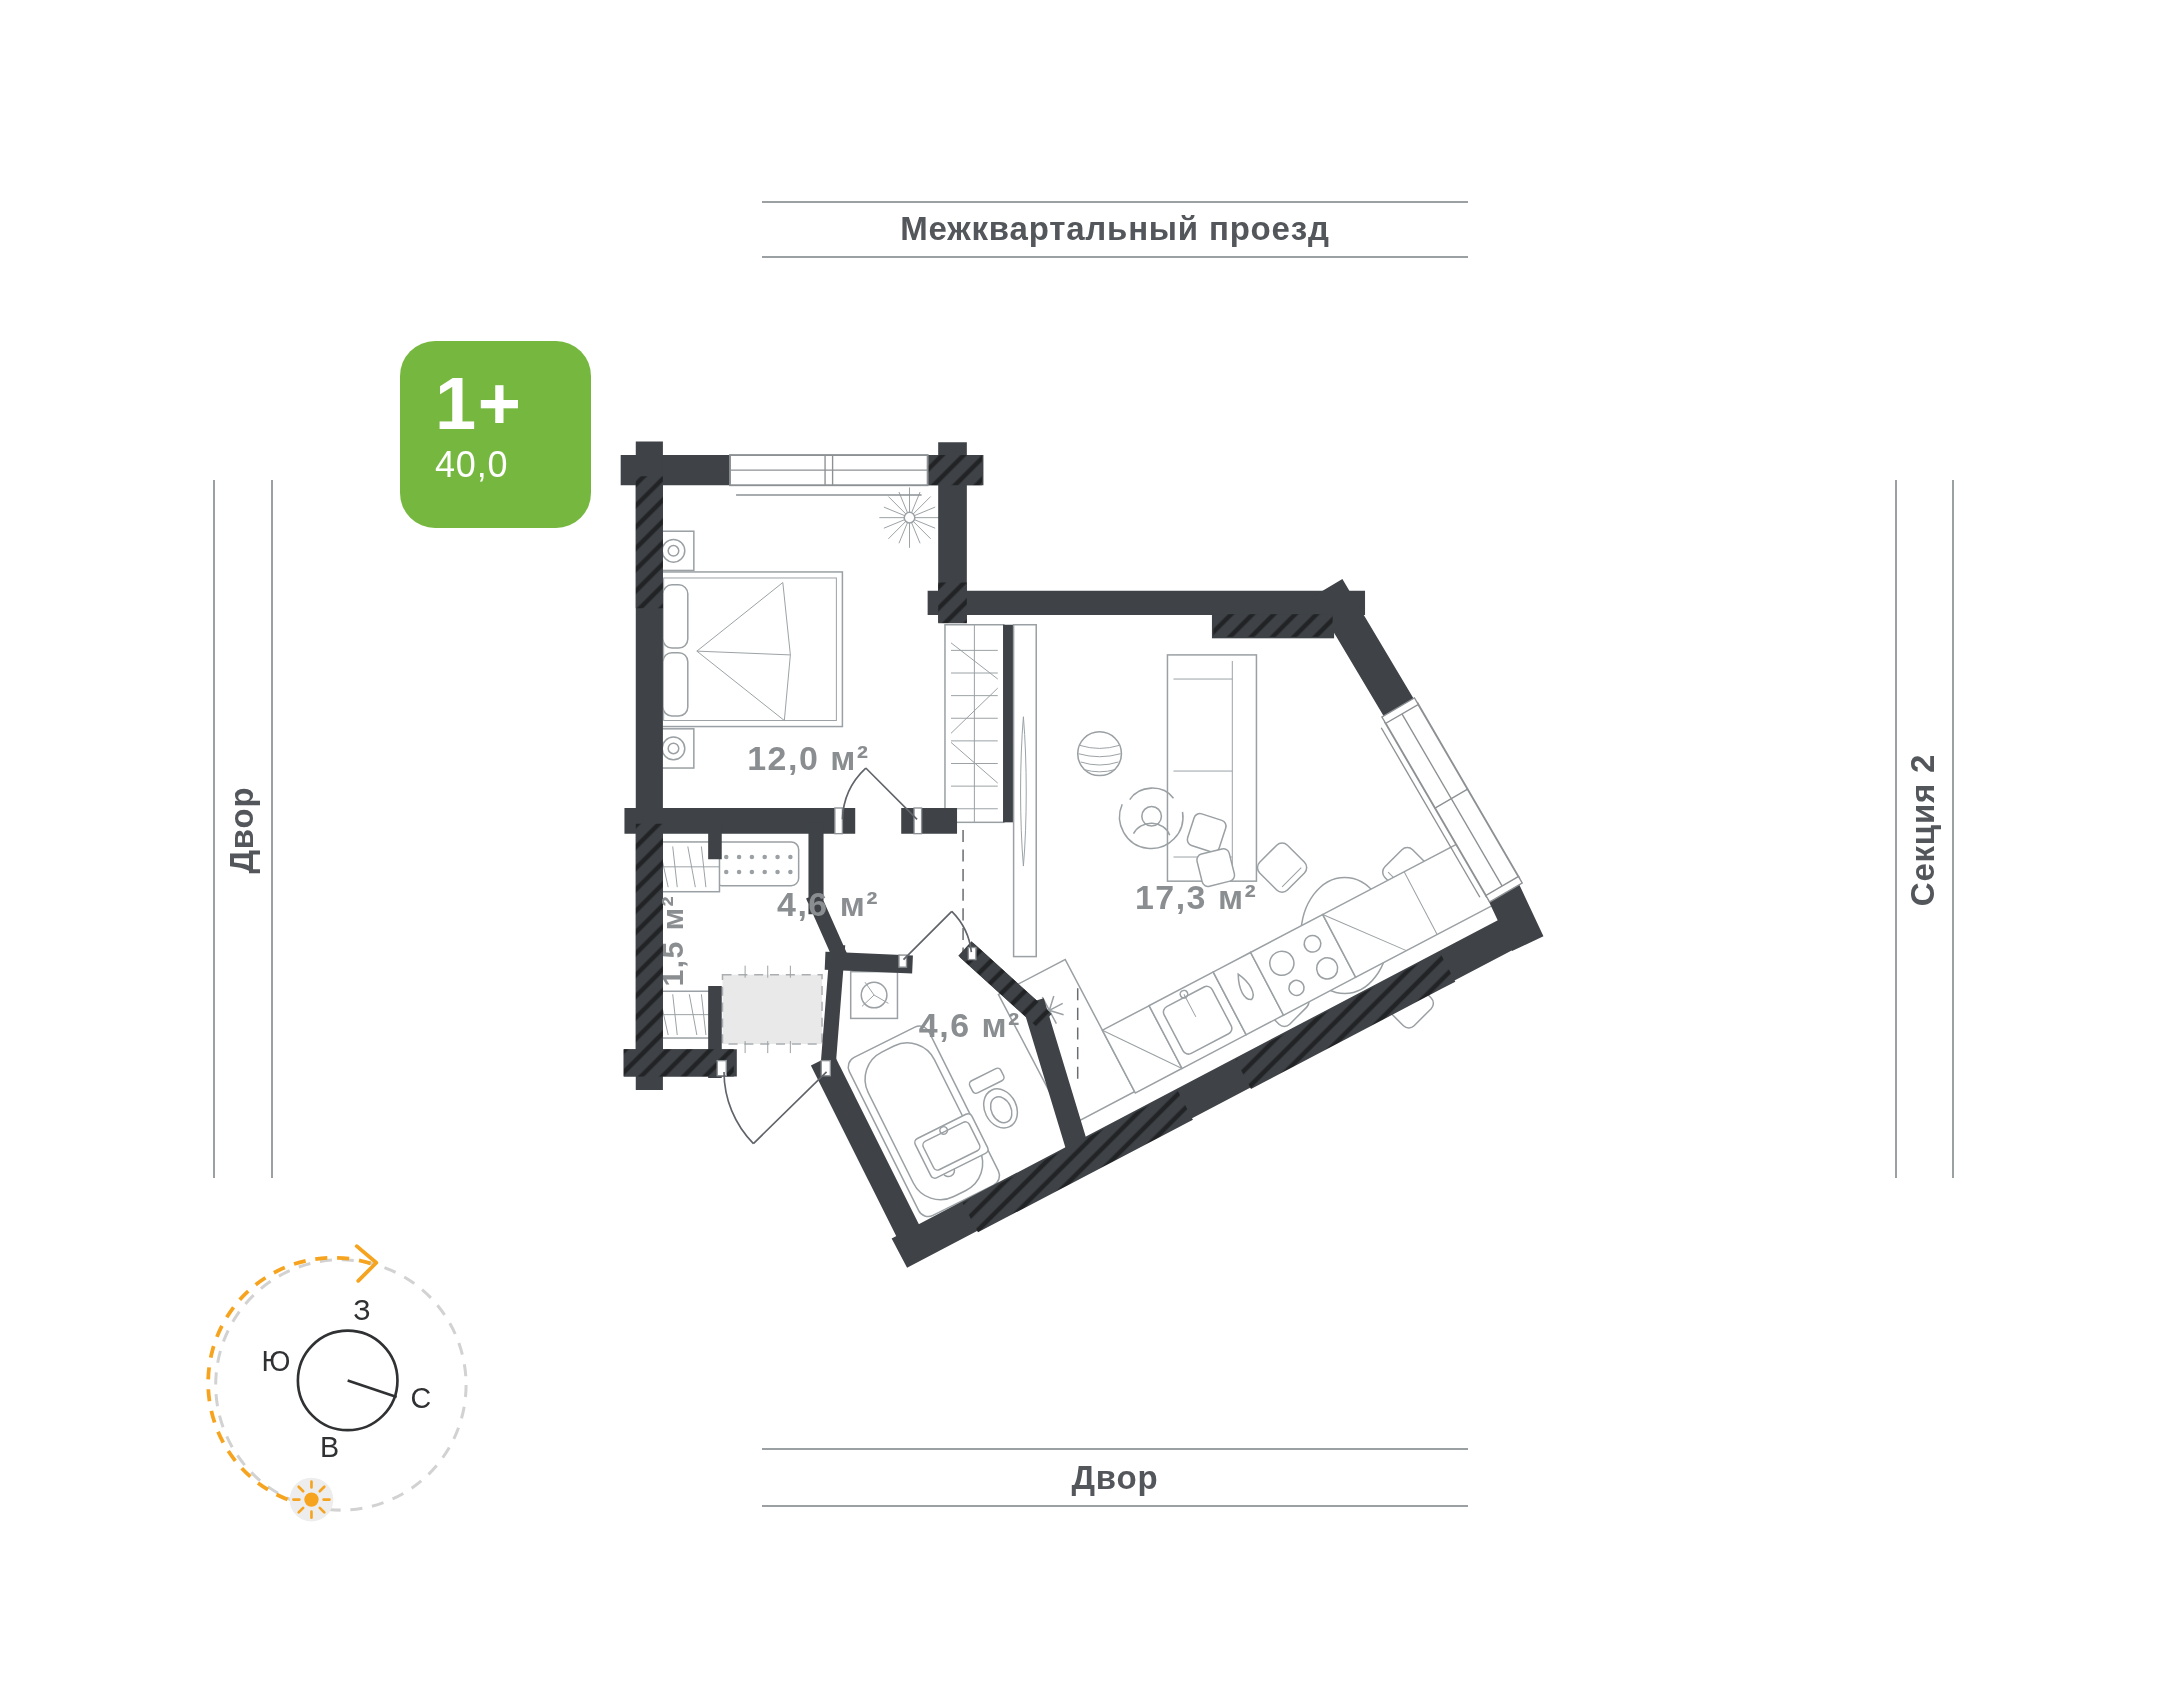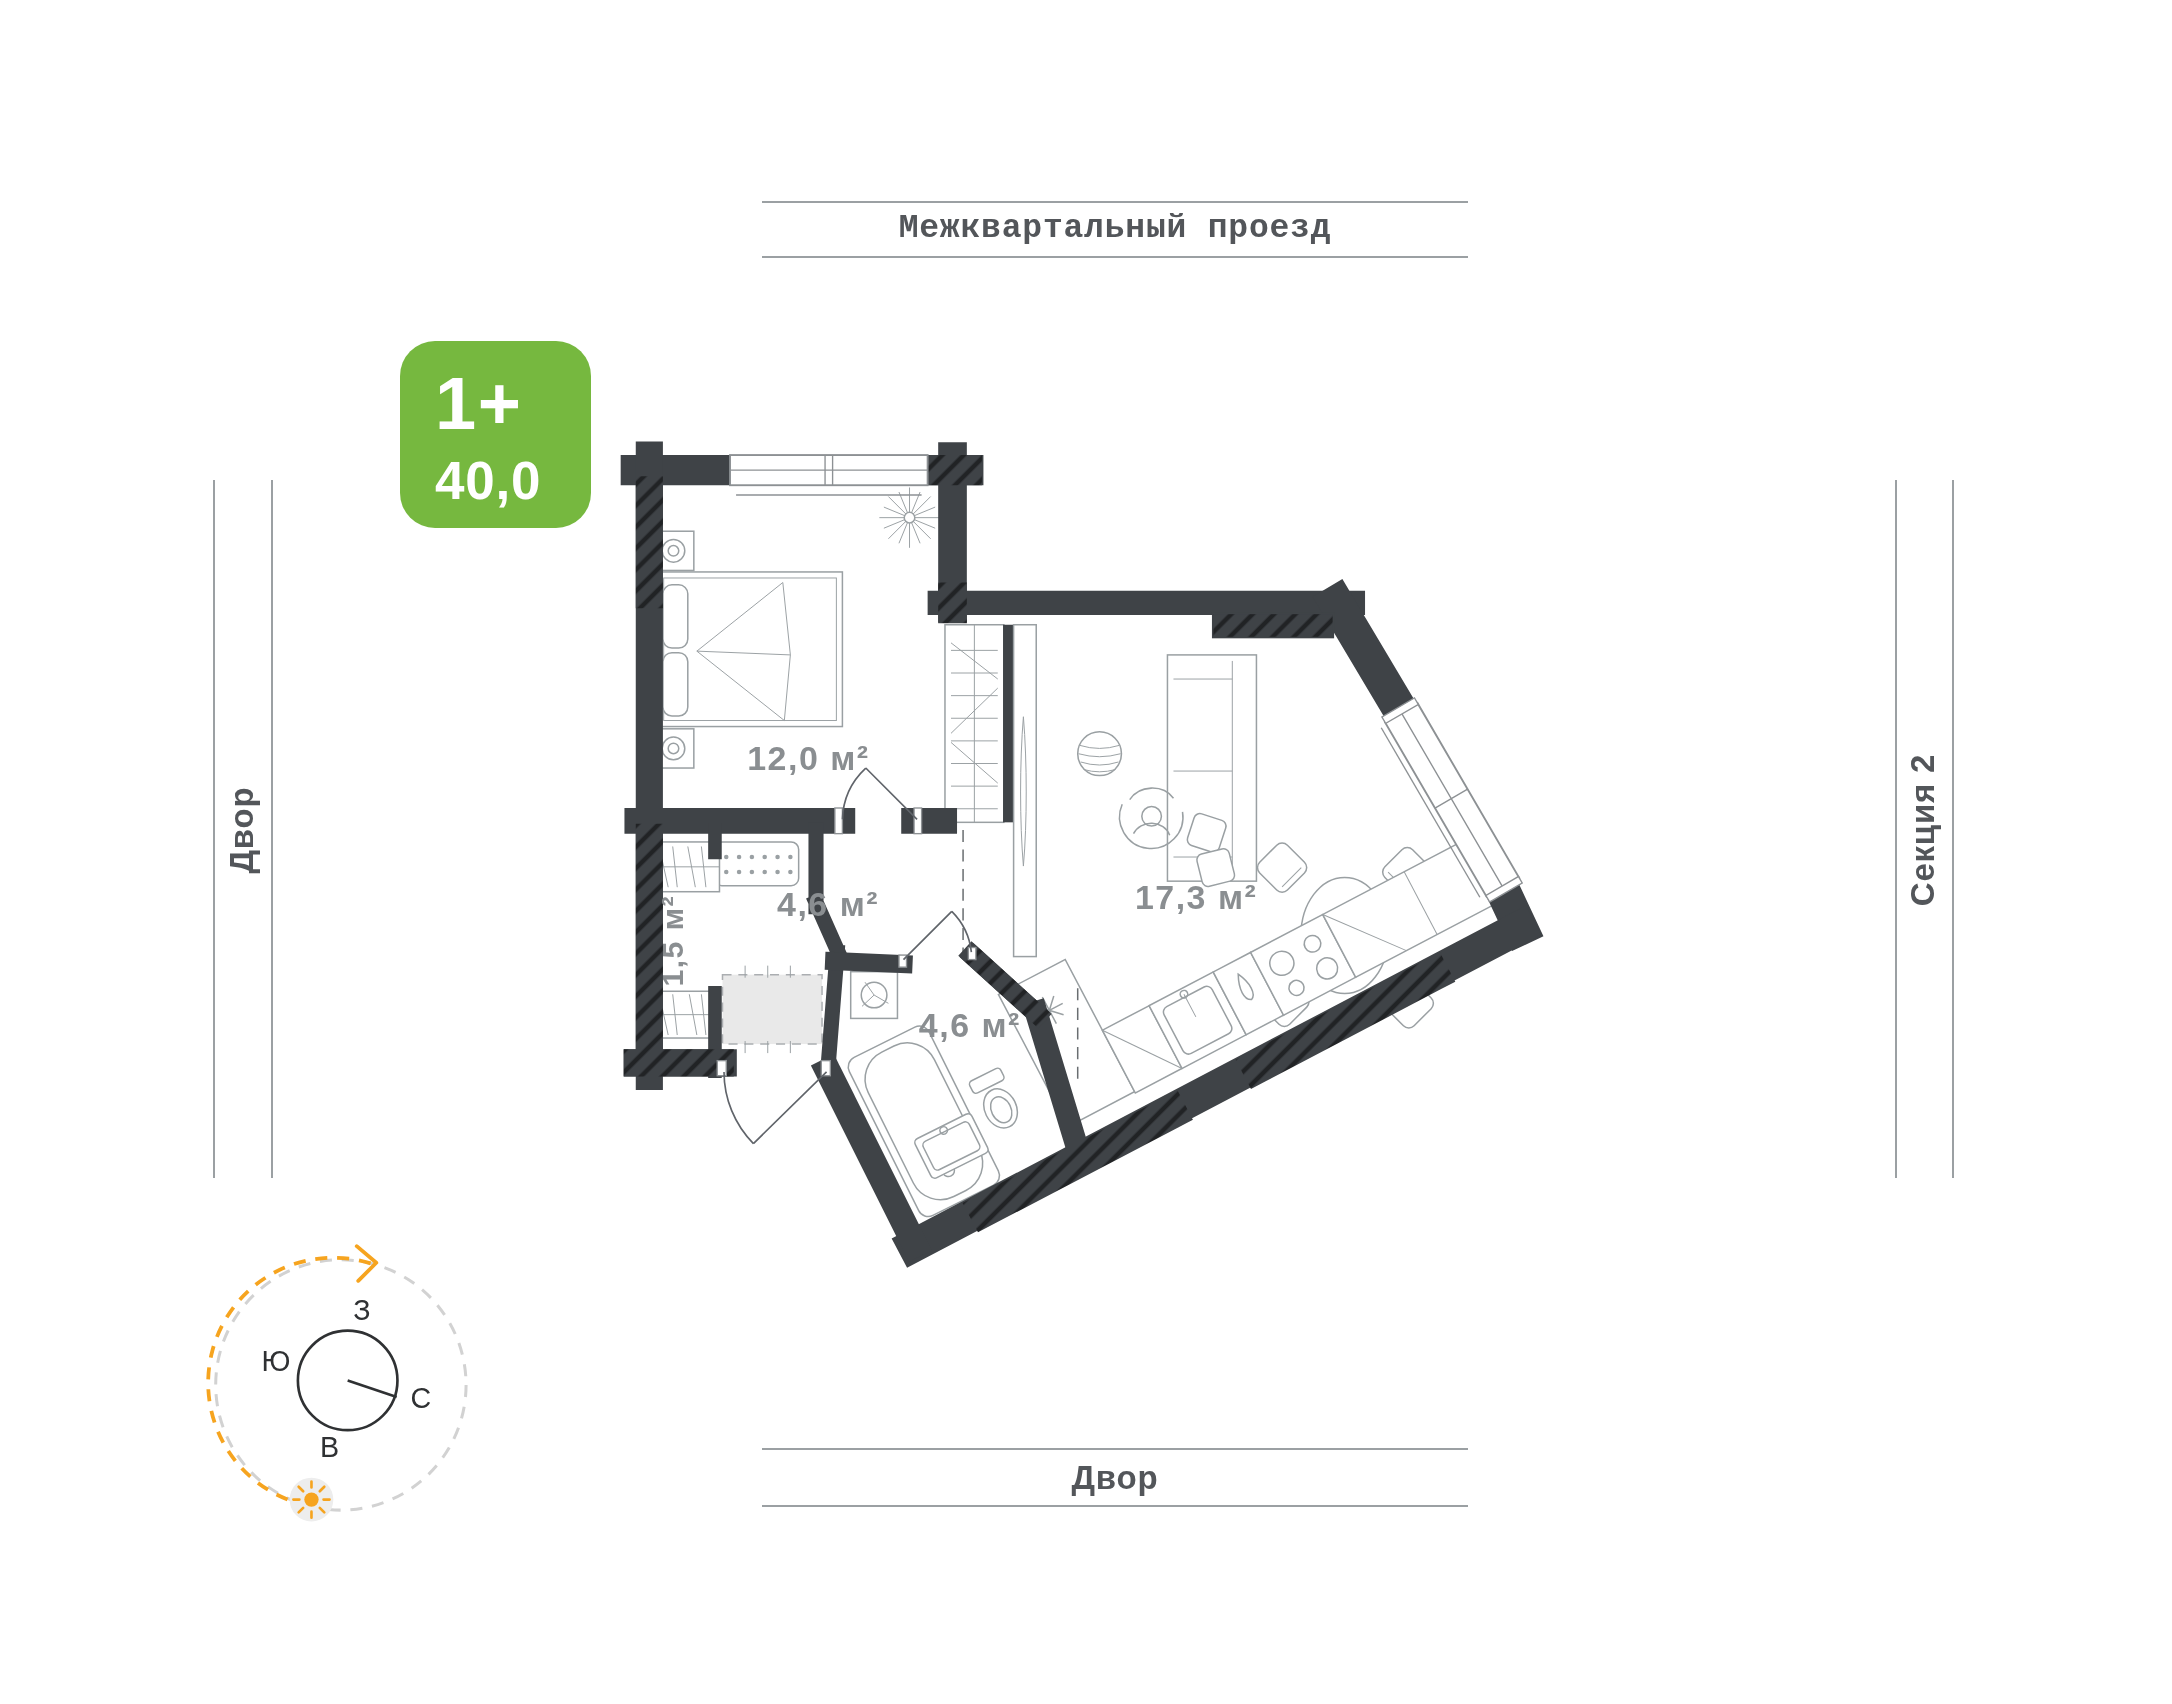--- a/index.html
+++ b/index.html
@@ -8,21 +8,21 @@
   
   .hline{position:absolute;height:2.3px;background:#9ba0a3;}
   .vline{position:absolute;width:2.3px;background:#9ba0a3;}
   .street-name{position:absolute;color:#53565a;font-size:33px;font-weight:600;
                letter-spacing:0.8px;text-align:center;white-space:nowrap;}
   .street-name.vert{transform:rotate(-90deg);transform-origin:center center;}
   
   .badge{position:absolute;left:400px;top:341px;width:191px;height:187px;border-radius:35px;
          background:#76b83f;color:#ffffff;box-sizing:border-box;padding:26px 0 0 35px;}
   .badge-rooms{font-size:74px;font-weight:700;line-height:1.0;letter-spacing:1.5px;}
-  .badge-area{font-size:53px;font-weight:700;line-height:1.0;margin-top:13px;letter-spacing:0.8px;}
+  .badge-area{font-size:36px;font-weight:400;line-height:1.0;margin-top:6px;letter-spacing:0.8px;}
   
   svg{position:absolute;left:0;top:0;}
   .wall{stroke:#3f4347;fill:none;}
   .wallh{stroke:url(#hatch);fill:none;}
   .furn{stroke:#9aa0a3;stroke-width:2;fill:#ffffff;}
   .furno{stroke:#9aa0a3;stroke-width:2;fill:none;}
   .thin{stroke-width:1.3;}
   .door{stroke:#60646a;stroke-width:2.2;fill:none;}
   .jamb{fill:#ffffff;stroke:#8d9194;stroke-width:1.8;}
   .win{fill:#ffffff;stroke:#8d9194;stroke-width:2.5;}
@@ -33,21 +33,21 @@
   .area-label.sm{font-size:40px;}
   .compass-letter{font-family:"Liberation Sans","DejaVu Sans",sans-serif;font-size:38px;
                   font-weight:500;fill:#2f3133;}
 </style>
 </head>
 <body>
 
 <div class="canvas">
 
   <div class="hline" style="left:762px;top:201px;width:706px;"></div>
-  <div class="street-name" style="left:762px;top:210px;width:706px;font-family:Liberation Mono, monospace;">Межквартальный проезд</div>
+  <div class="street-name" style="left:762px;top:210px;width:706px;">Межквартальный проезд</div>
   <div class="hline" style="left:762px;top:256px;width:706px;"></div>
 
   <div class="hline" style="left:762px;top:1448px;width:706px;"></div>
   <div class="street-name" style="left:762px;top:1459px;width:706px;">Двор</div>
   <div class="hline" style="left:762px;top:1505px;width:706px;"></div>
 
   <div class="vline" style="left:213px;top:480px;height:698px;"></div>
   <div class="street-name vert" style="left:129px;top:811px;width:226px;">Двор</div>
   <div class="vline" style="left:271px;top:480px;height:698px;"></div>
 

